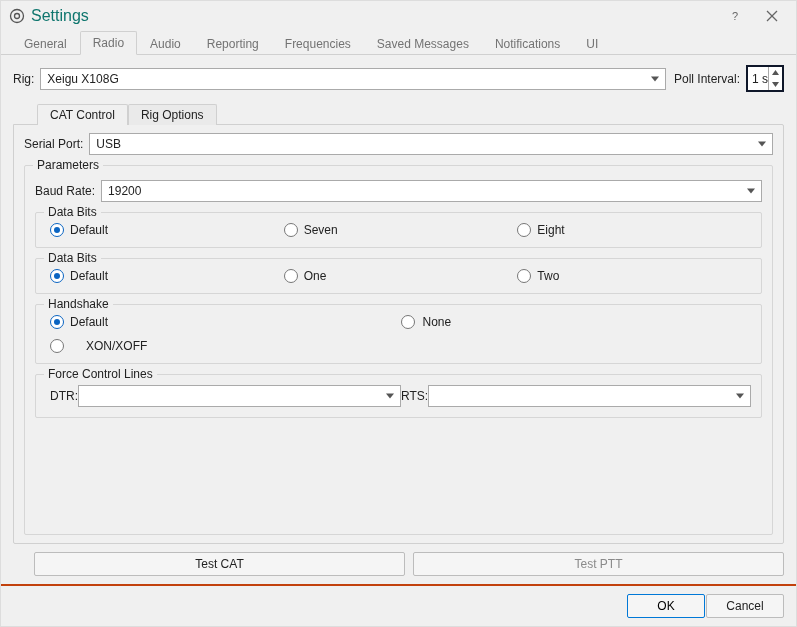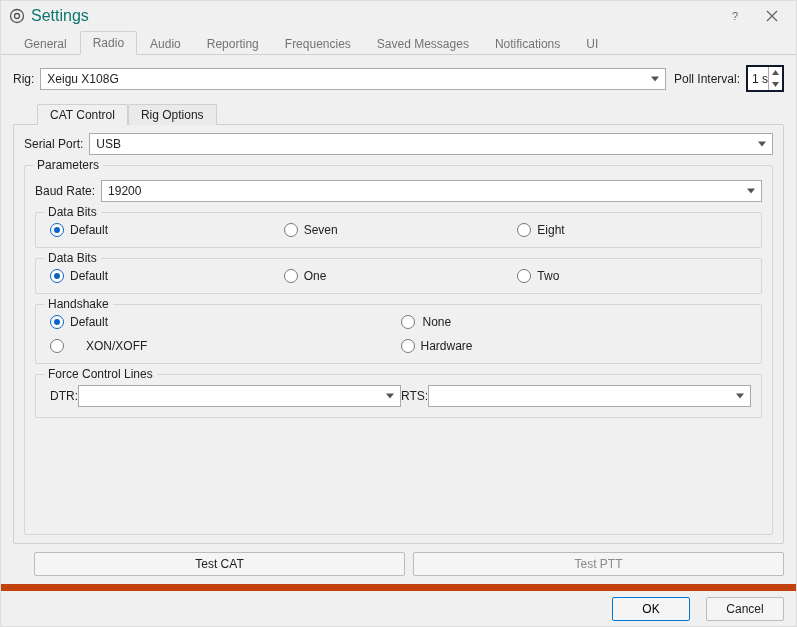--- a/index.html
+++ b/index.html
@@ -52,21 +52,21 @@
   .radio.checked { border-color:#0a64c2; }
   .radio.checked::after { content:""; width:6px; height:6px; background:#0a64c2; border-radius:50%; }
   .fc-row { display:flex; align-items:center; }
   .fc-row .sel { flex:1; }
   
   .testrow { display:flex; gap:8px; margin-top:8px;padding-left:21px; }
   .btn { height:24px; border:1px solid #bcbcbc; background:#f5f5f5; display:flex; align-items:center; justify-content:center; border-radius:2px; }
   .btn.wide { flex:1; }
   .btn.disabled { color:#8a8a8a; }
   
-  .bottombar { height:42px; display:flex; align-items:center; justify-content:flex-end; padding:0 12px; gap:16px; border-top:7px solid #c2410c; }
+  .bottombar { height:42px; display:flex; align-items:center; justify-content:flex-end; padding:0 12px; gap:1px; border-top:2px solid #c2410c; }
   .btn.ok { width:78px; border:1px solid #0078d7; color:#000; }
   .btn.cancel { width:78px; }
 </style>
 </head>
 <body>
 
 <div class="window">
 
   <div class="titlebar">
     <span class="icon">
@@ -195,24 +195,20 @@
               <span>Default</span>
             </div>
             <div class="ritem" style="display:flex;align-items:flex-start;gap:8px;">
               <span class="radio"></span>
               <span>None</span>
             </div>
             <div class="ritem" style="display:flex;align-items:center;gap:22px;">
               <span class="radio"></span>
               <span>XON/XOFF</span>
             </div>
-            <div class="ritem" style="display:flex;align-items:center;gap:6px;">
-              <span class="radio"></span>
-              <span>Hardware</span>
-            </div>
           </div>
         </div>
 
         <div class="inner-group">
           <span class="legend">Force Control Lines</span>
           <div class="fc-row">
             <label>DTR:</label>
             <div class="select sel">
               <span></span>
             </div>

